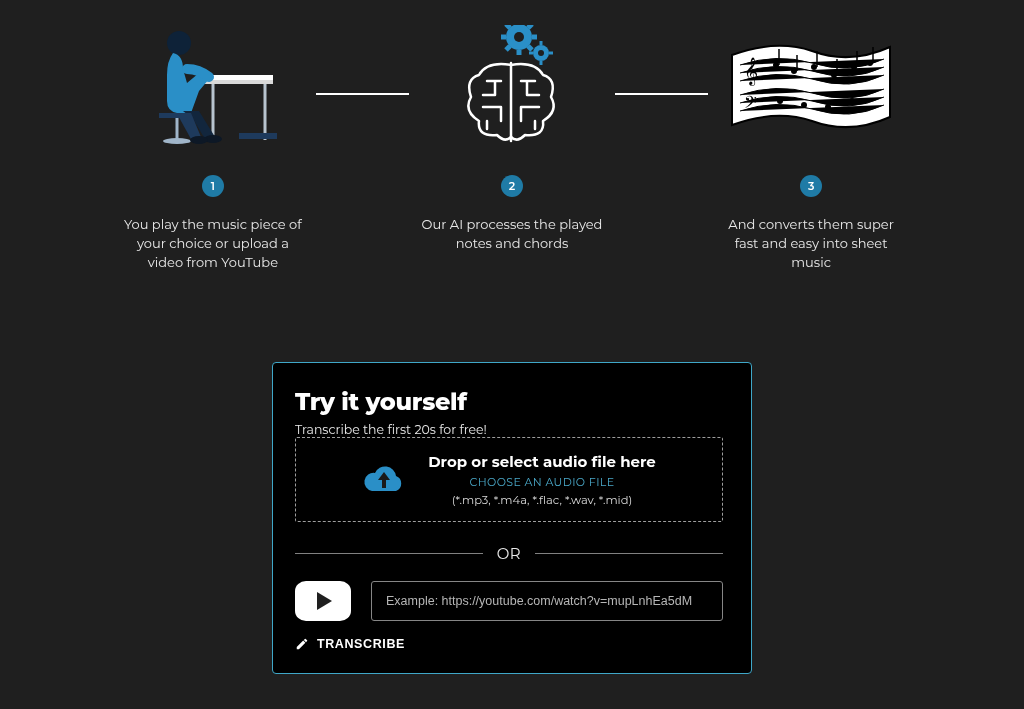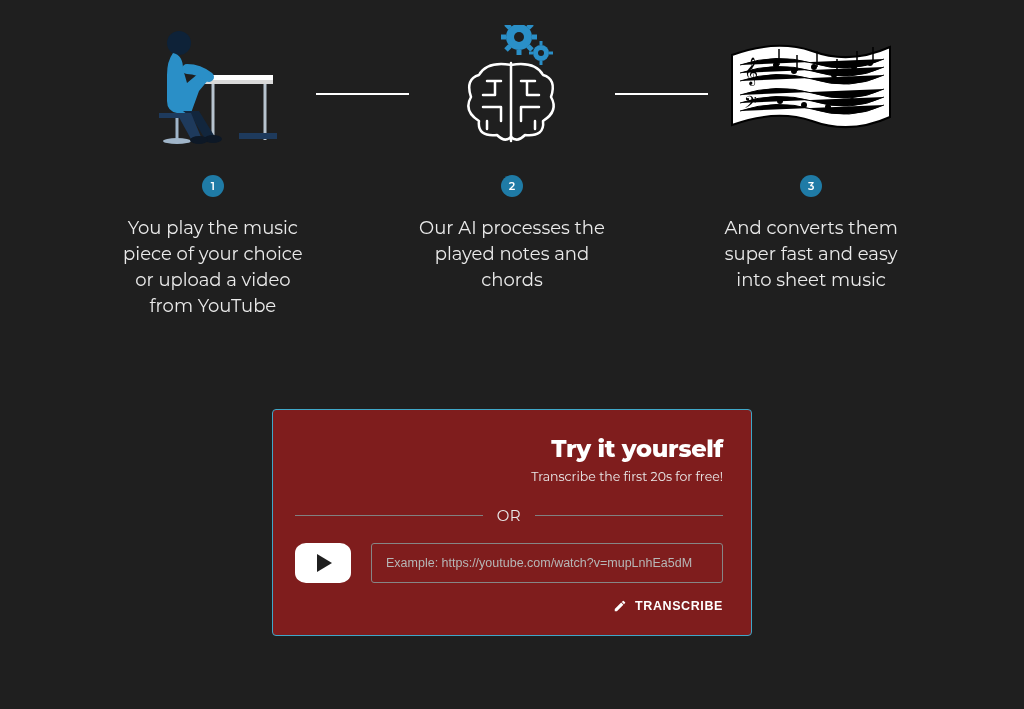--- a/index.html
+++ b/index.html
@@ -42,43 +42,43 @@
     font-size: 11px;
     font-weight: 600;
     display: flex;
     align-items: center;
     justify-content: center;
     margin-top: 30px;
     margin-bottom: 18px;
   }
   .step-text {
     text-align: center;
-    font-size: 18px;
+    font-size: 13px;
     line-height: 1.45;
     color: #eaeaea;
     padding: 0 8px;
   }
   .connector {
     width: 118px;
     height: 2px;
     background: #ffffff;
     margin-top: 68px;
   }
 
   
   .try-panel {
     width: 480px;
     margin: 90px auto 0 auto;
     border: 1px solid #3fa7c8;
     border-radius: 4px;
-    background: #7f1d1d;
+    background: #000000;
     padding: 24px 28px 22px 22px;
     display: flex;
     flex-direction: column;
-    align-items: flex-end;
+    align-items: flex-start;
   }
   .try-title {
     font-size: 24px;
     font-weight: 800;
     letter-spacing: -0.3px;
   }
   .try-sub {
     font-size: 12.5px;
     margin-top: 6px;
     color: #eaeaea;
@@ -314,20 +314,31 @@
     </div>
     <div class="badge">3</div>
     <div class="step-text">And converts them super fast and easy into sheet music</div>
   </div>
 </div>
 
 <div class="try-panel">
   <div class="try-title">Try it yourself</div>
   <div class="try-sub">Transcribe the first 20s for free!</div>
 
+  <div class="drop">
+    <svg class="cloud-up" viewBox="0 0 44 34">
+      <path d="M34 14 A11 11 0 0 0 13 11 A9 9 0 0 0 10 29 H34 A8 8 0 0 0 34 14 Z" fill="#2a8fc7"></path>
+      <path d="M22 10 L28 18 H24 V26 H20 V18 H16 Z" fill="#1a1a1a"></path>
+    </svg>
+    <div class="drop-text-col">
+      <div class="drop-title">Drop or select audio file here</div>
+      <div class="choose">CHOOSE AN AUDIO FILE</div>
+      <div class="formats">(*.mp3, *.m4a, *.flac, *.wav, *.mid)</div>
+    </div>
+  </div>
 
   <div class="or-row">
     <div class="or-line"></div>
     <div class="or-text">OR</div>
     <div class="or-line"></div>
   </div>
 
   <div class="yt-row">
     <div class="yt-icon">
       <div class="yt-tri"></div>

